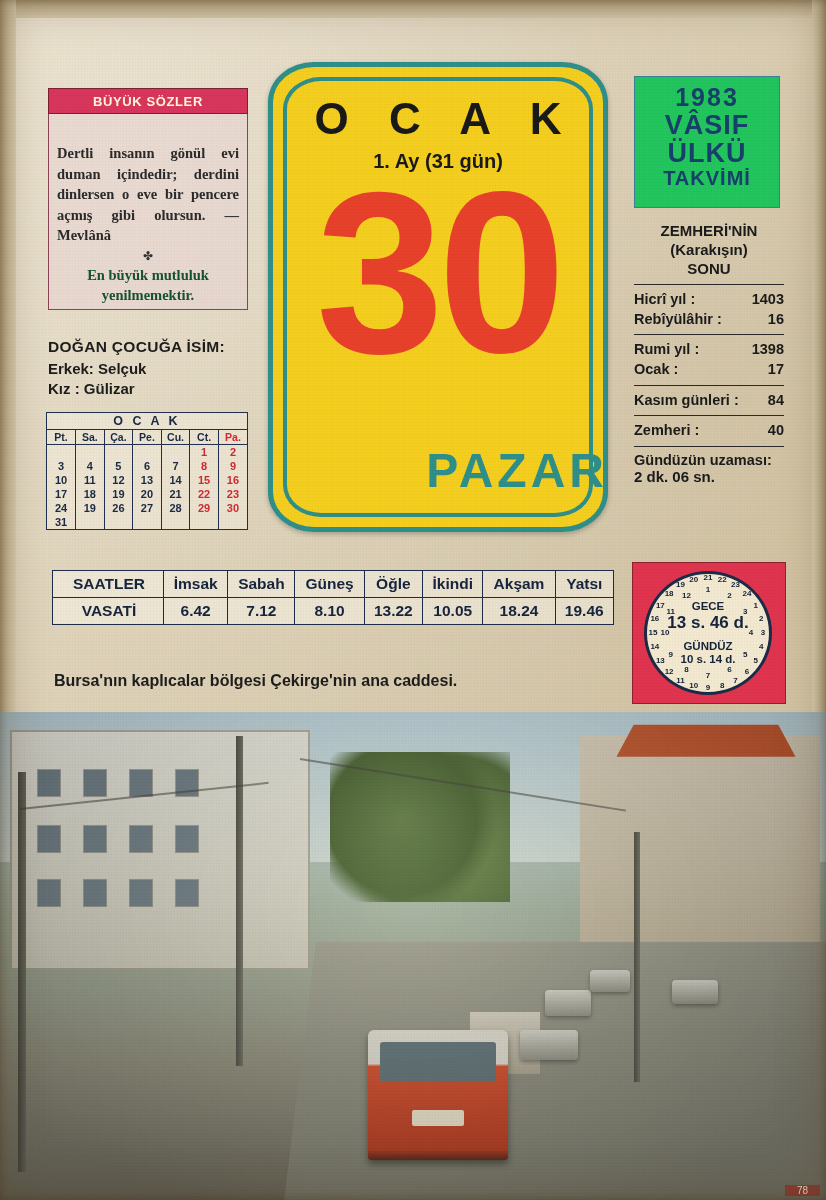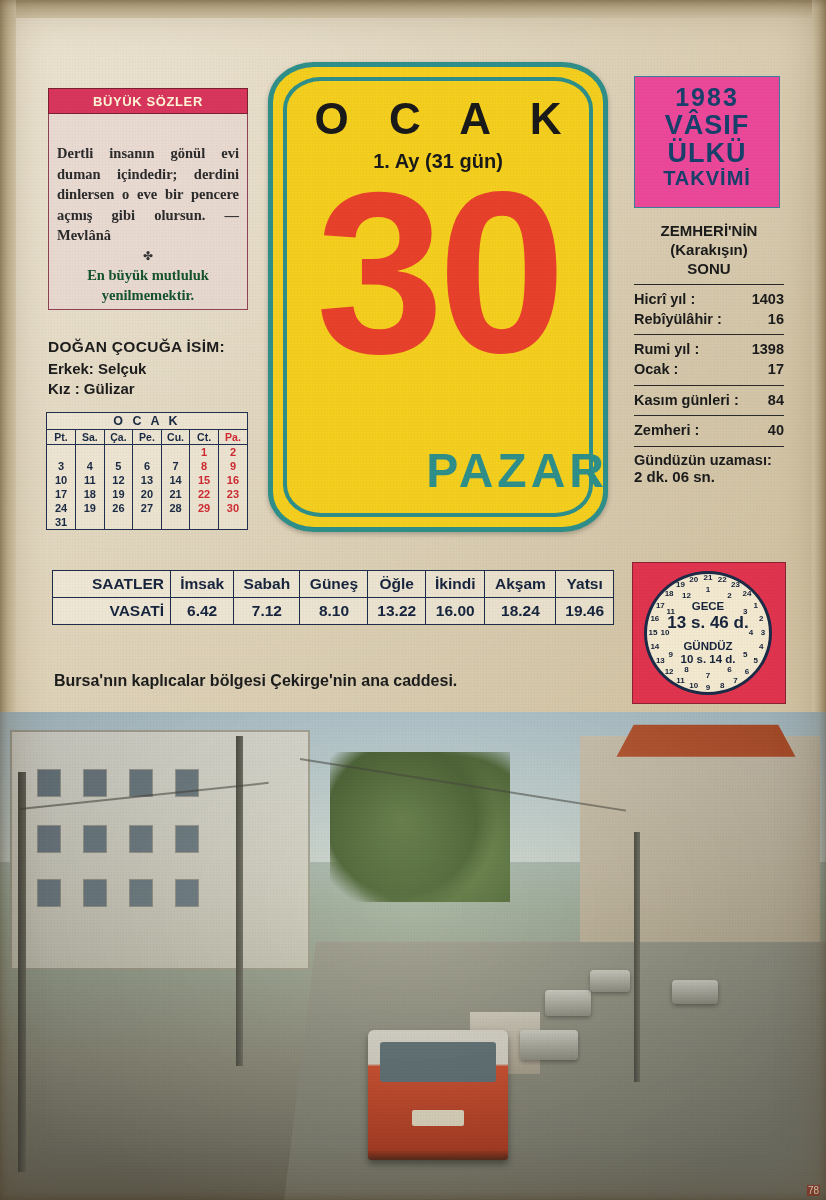--- a/index.html
+++ b/index.html
@@ -232,21 +232,21 @@
     letter-spacing: 4px;
     color: #2f8f8a;
     font-family: "Liberation Sans", sans-serif;
   }
 
   
   .brand {
     position: absolute;
     left: 634px; top: 76px;
     width: 146px; height: 132px;
-    background: #ec4899;
+    background: #22c55e;
     border: 1px solid #3b7f9c;
     z-index: 11;
     text-align: center;
     padding-top: 6px;
     box-sizing: border-box;
   }
   .brand .yr {
     font-size: 25px; font-weight: bold; color: #17406b; letter-spacing: 2px;
   }
   .brand .n1, .brand .n2 {
@@ -295,21 +295,21 @@
   .times td, .times th {
     border-right: 1.4px solid #1d2c49;
     border-bottom: 1.4px solid #1d2c49;
     padding: 3px 6px;
     text-align: center;
     font-weight: bold;
     height: 20px;
   }
   .times tr:last-child td { border-bottom: none; }
   .times td:last-child, .times th:last-child { border-right: none; }
-  .times th.lbl, .times td.lbl { text-align: right; padding-left: 15px; }
+  .times th.lbl, .times td.lbl { text-align: center; padding-left: 8px; }
 
   .caption {
     position: absolute;
     left: 54px; top: 672px;
     font-size: 16px;
     font-weight: bold;
     color: #1d1d1d;
     z-index: 11;
   }
 
@@ -440,21 +440,21 @@
   .ph-overlay {
     position: absolute; inset: 0;
     background:
       radial-gradient(ellipse at 50% 40%, rgba(255,250,220,.12), rgba(0,0,0,.18) 85%);
     pointer-events: none;
   }
   .corner-num {
     position: absolute; right: 6px; bottom: 4px;
     font-size: 10px; color: #e8e0c5;
     background: rgba(150,40,30,.7);
-    padding: 0 1px;
+    padding: 0 12px;
   }
 </style>
 </head>
 <body>
 
 <div class="page">
   <div class="paper"></div>
   <div class="top-strip"></div>
   <div class="left-strip"></div>
   <div class="right-strip"></div>
@@ -621,21 +621,21 @@
           <th>Yatsı</th>
         </tr>
       </thead>
       <tbody>
         <tr>
           <td class="lbl">VASATİ</td>
           <td>6.42</td>
           <td>7.12</td>
           <td>8.10</td>
           <td>13.22</td>
-          <td>16.00</td>
+          <td>10.05</td>
           <td>18.24</td>
           <td>19.46</td>
         </tr>
       </tbody>
     </table>
   </div>
 
   <div class="caption">Bursa'nın kaplıcalar bölgesi Çekirge'nin ana caddesi.</div>
 
   <div class="dial-wrap">

